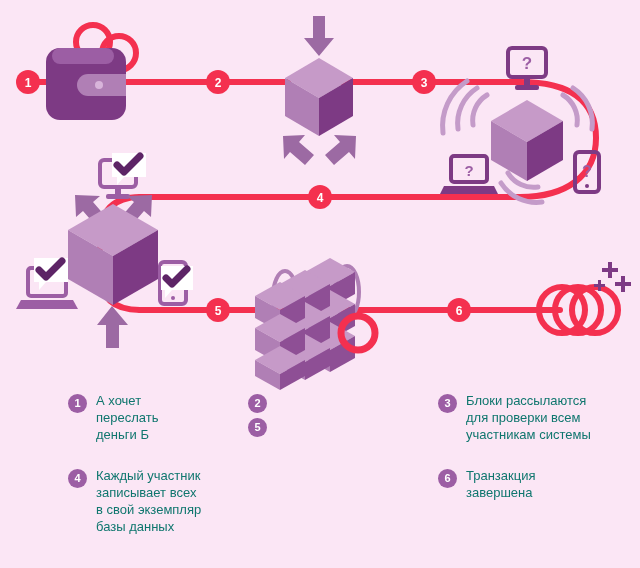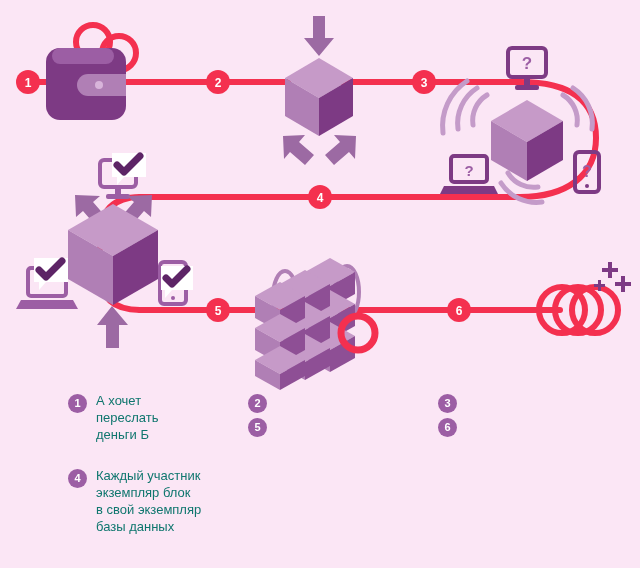--- a/index.html
+++ b/index.html
@@ -247,38 +247,43 @@
     <div class="legend-col col-1">
       <div class="legend-item">
         <span class="bullet">1</span>
         <span class="txt">А хочет
 переслать
 деньги Б</span>
       </div>
       <div class="legend-item r2">
         <span class="bullet">4</span>
         <span class="txt">Каждый участник
-экземпляр блок
+записывает всех
 в свой экземпляр
 базы данных</span>
       </div>
     </div>
 
     <div class="legend-col col-2">
       <div class="legend-item">
         <span class="bullet">2</span>
       </div>
       <div class="legend-item r2">
         <span class="bullet">5</span>
       </div>
     </div>
 
     <div class="legend-col col-3">
       <div class="legend-item">
         <span class="bullet">3</span>
+        <span class="txt">Блоки рассылаются
+для проверки всем
+участникам  системы</span>
       </div>
       <div class="legend-item r2">
         <span class="bullet">6</span>
+        <span class="txt">Транзакция
+завершена</span>
       </div>
     </div>
   </div>
 
 </div>
 
 </body></html>

